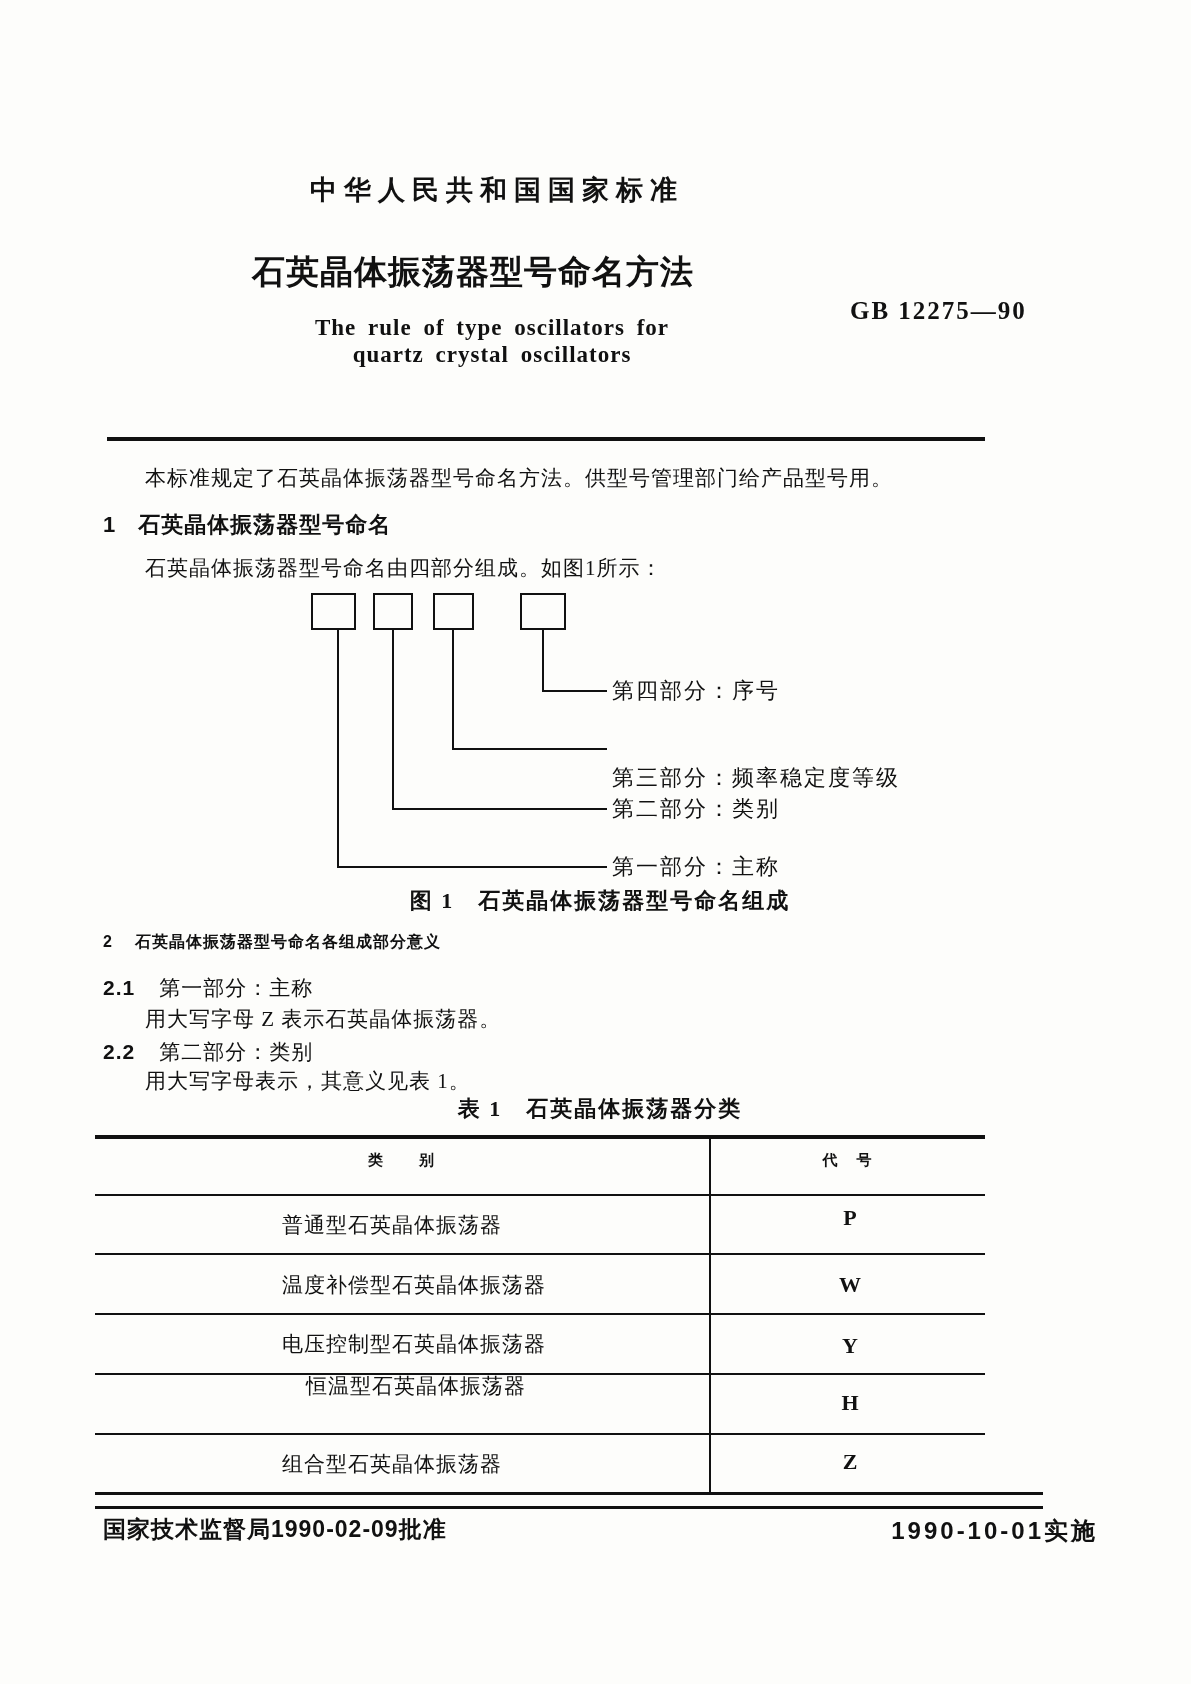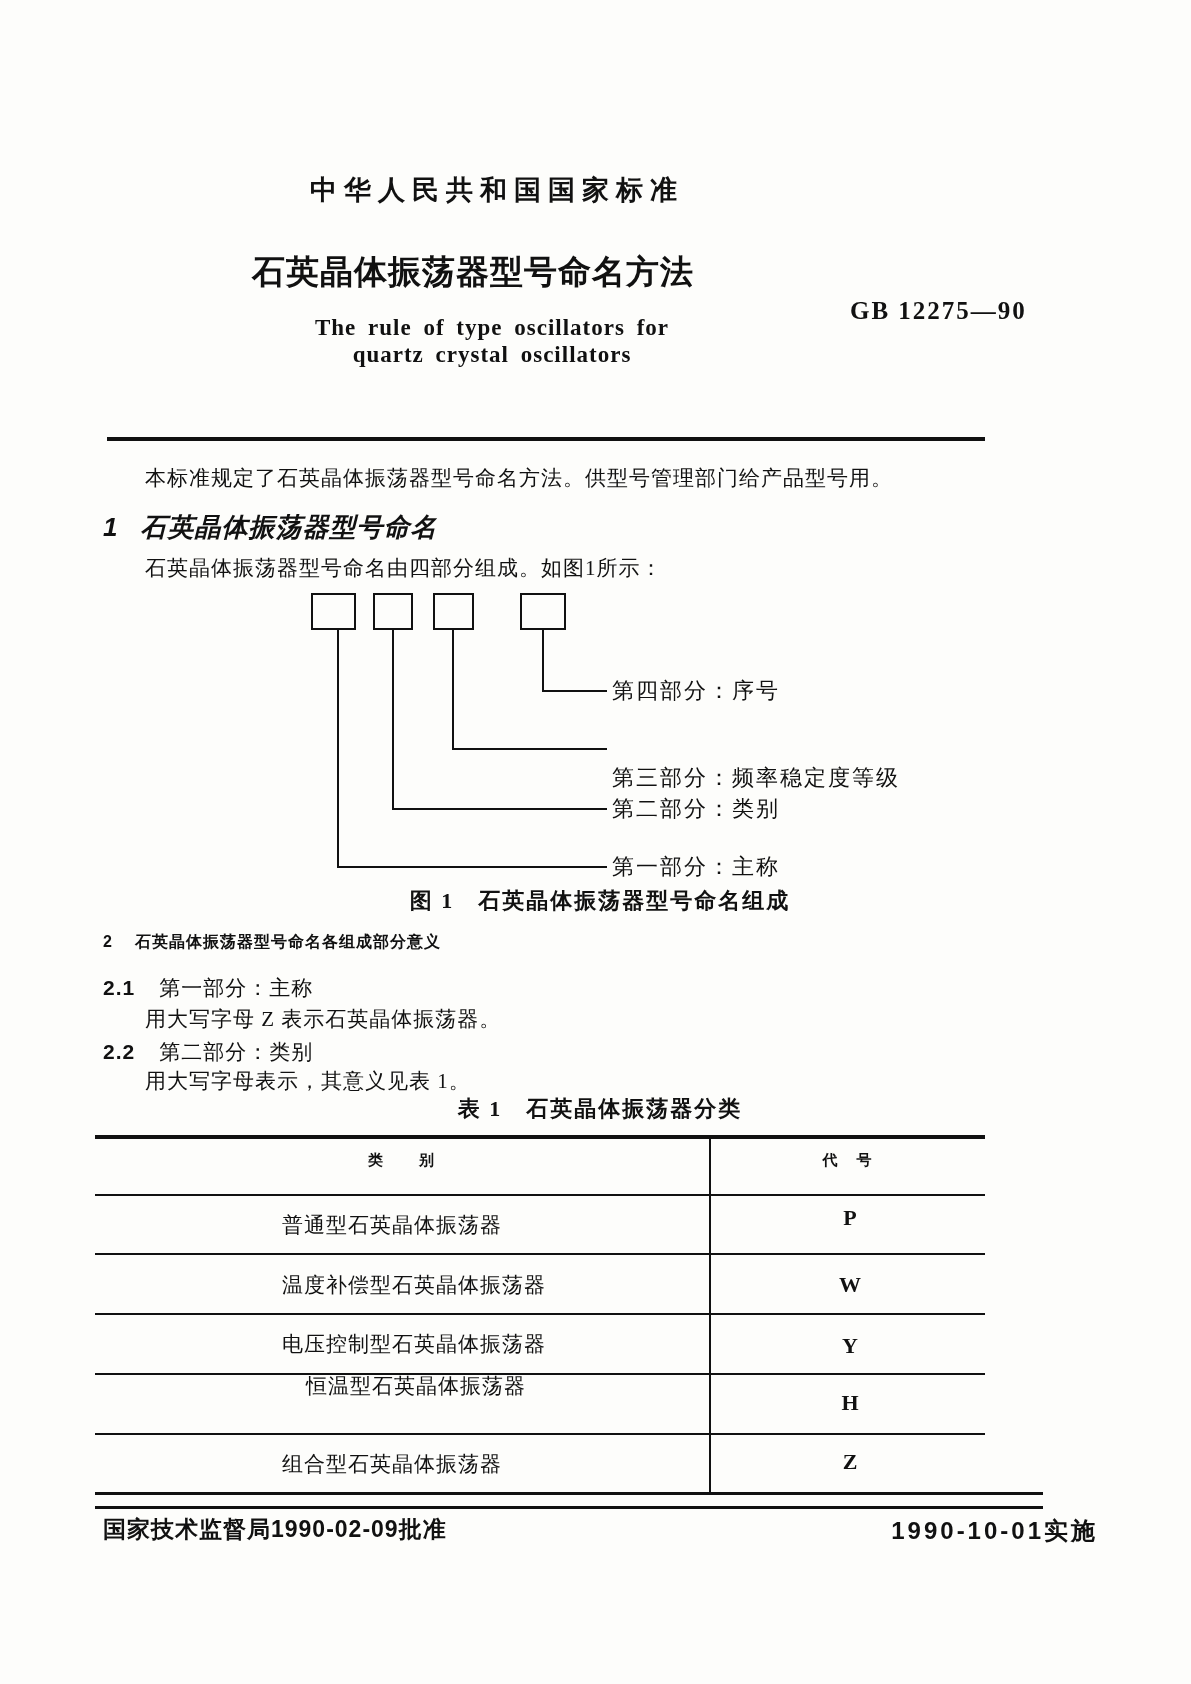--- a/index.html
+++ b/index.html
@@ -25,21 +25,21 @@
     font-size:23px;font-weight:bold;letter-spacing:1px;word-spacing:5px;}
   .eng2{left:492px;top:342px;transform:translateX(-50%);
     font-size:23px;font-weight:bold;letter-spacing:1px;word-spacing:5px;}
 
   .rule{position:absolute;background:#111;}
   .top-rule{left:107px;top:437px;width:878px;height:4px;}
 
   
   .intro{left:145px;top:464px;font-size:21px;letter-spacing:1px;}
   .h-num{display:inline-block;margin-right:22px;}
-  .sec1-h{left:103px;top:510px;font-size:26px;letter-spacing:1px;font-style:italic;}
+  .sec1-h{left:103px;top:510px;font-size:22px;letter-spacing:1px;}
   .sec1-p{left:145px;top:554px;font-size:21px;letter-spacing:1px;}
 
   
   .fig-box{position:absolute;top:593px;height:37px;border:2px solid #111;
     box-sizing:border-box;background:transparent;}
   .fb1{left:311px;width:45px;}
   .fb2{left:373px;width:40px;}
   .fb3{left:433px;width:41px;}
   .fb4{left:520px;width:46px;}
   .vline{position:absolute;width:2px;background:#111;top:630px;}

